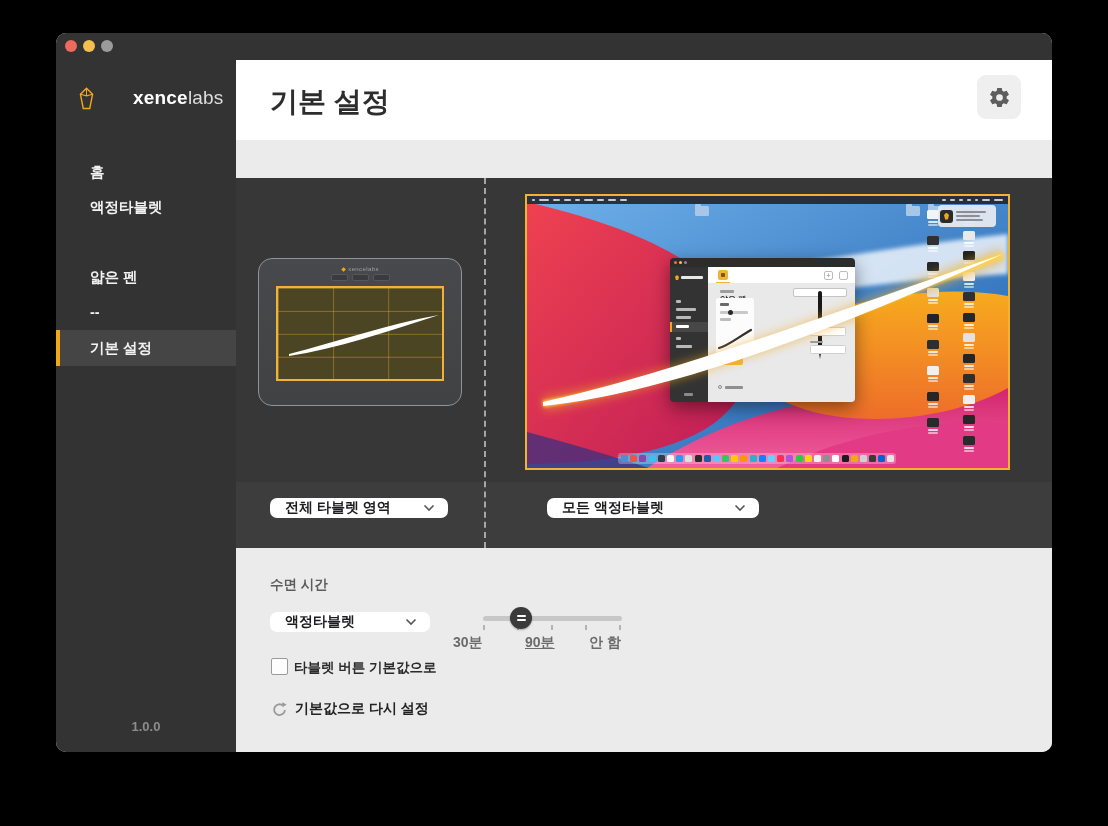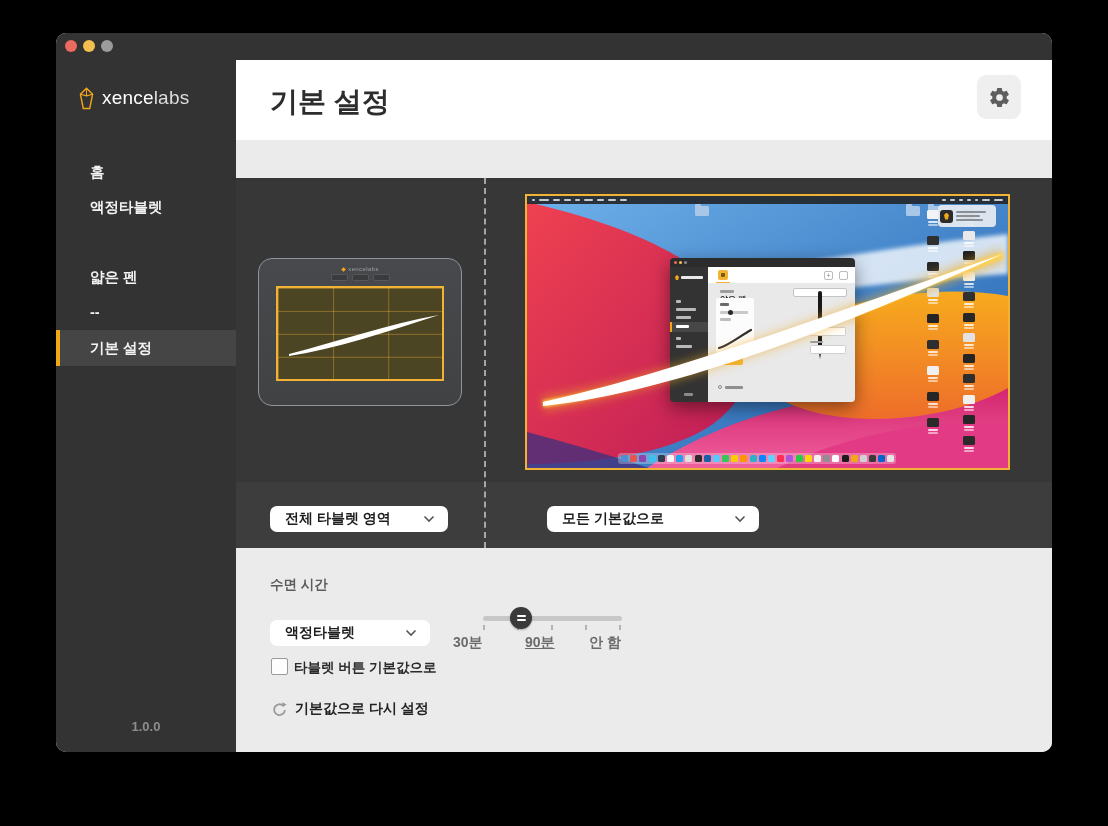--- a/index.html
+++ b/index.html
@@ -8,21 +8,21 @@
   .abs{position:absolute;}
   
   .window{position:absolute;left:56px;top:33px;width:996px;height:719px;border-radius:10px;
           overflow:hidden;background:#ebebeb;}
   .titlebar{position:absolute;left:0;top:0;width:996px;height:27px;background:#333333;}
   .tdot{position:absolute;top:7px;width:12px;height:12px;border-radius:50%;}
   
   .sidebar{position:absolute;left:0;top:27px;width:180px;height:692px;background:#333333;}
   .brand{position:absolute;left:21px;top:24px;height:28px;display:flex;align-items:center;gap:6px;}
   .brand-text{font-size:19px;color:#fff;letter-spacing:.2px;}
-  .brand-text b{font-weight:400;}
+  .brand-text b{font-weight:700;margin-left:31px;}
   .brand-text .lt{font-weight:300;color:#dedede;}
   .nav-item{position:absolute;left:0;width:180px;height:36px;display:flex;align-items:center;
             padding-left:34px;box-sizing:border-box;color:#f2f2f2;font-size:14.5px;font-weight:700;cursor:pointer;}
   .nav-item.sel{background:#454545;}
   .nav-item.sel::before{content:"";position:absolute;left:0;top:0;width:4px;height:36px;background:#F2A71B;}
   .version{position:absolute;left:0;top:659px;width:180px;text-align:center;color:#8d8d8d;
            font-size:13px;font-weight:700;}
   
   .main{position:absolute;left:180px;top:27px;width:816px;height:692px;}
   .header{position:absolute;left:0;top:0;width:816px;height:80px;background:#ffffff;}
@@ -99,22 +99,22 @@
   .mw-field{position:absolute;left:102px;width:36px;height:9px;background:#fff;border:1px solid #cfcfcf;border-radius:1.5px;box-sizing:border-box;}
   .mw-flabel{position:absolute;left:102px;width:13px;height:2px;background:#9a9a9a;border-radius:1px;}
   .mw-radio{position:absolute;left:10px;top:118px;width:4px;height:4px;border:1px solid #8a8a8a;border-radius:50%;box-sizing:border-box;}
   
   .dock{position:absolute;left:91px;top:257px;width:278px;height:11px;border-radius:3px;
         background:rgba(250,250,252,.28);display:flex;align-items:center;gap:2.2px;
         padding:0 3px;box-sizing:border-box;z-index:8;}
   .dock i{width:7px;height:7px;border-radius:1.6px;flex:none;}
   .swoosh-svg{position:absolute;left:0;top:0;z-index:9;pointer-events:none;}
   
-  .dd{position:absolute;height:26px;background:#fff;border-radius:7px;display:flex;align-items:center;
-      justify-content:space-between;padding:0 13px 0 15px;box-sizing:border-box;cursor:pointer;margin-top:8px;}
+  .dd{position:absolute;height:20px;background:#fff;border-radius:7px;display:flex;align-items:center;
+      justify-content:space-between;padding:0 13px 0 15px;box-sizing:border-box;cursor:pointer;}
   .dd span{font-size:14px;font-weight:700;color:#1d1d1f;}
   
   .bottom{position:absolute;left:0;top:488px;width:816px;height:204px;background:#ebebeb;}
   .sleep-label{position:absolute;left:34px;top:28px;font-size:13.5px;font-weight:600;color:#5c5c5c;}
   .slider-track{position:absolute;left:247px;top:68px;width:139px;height:5px;border-radius:3px;background:#c7c7c7;}
   .tick{position:absolute;top:77px;width:1.5px;height:5px;background:#b3b3b3;}
   .thumb{position:absolute;left:274px;top:59px;width:22px;height:22px;border-radius:50%;background:#3a3a3a;
          display:flex;flex-direction:column;align-items:center;justify-content:center;gap:2.5px;cursor:pointer;
          box-shadow:0 1px 2px rgba(0,0,0,.3);}
   .thumb i{width:9px;height:1.8px;background:#fff;border-radius:1px;}
@@ -387,21 +387,21 @@
         </div>
       </div>
 
       <div class="dd" style="left:34px;top:320px;width:178px;">
         <span>전체 타블렛 영역</span>
         <svg width="12" height="8" viewBox="0 0 12 8">
             <path d="M1.5 1.5 L6 6 L10.5 1.5" stroke="#555" stroke-width="1.6" fill="none"></path>
           </svg>
       </div>
       <div class="dd" style="left:311px;top:320px;width:212px;">
-        <span>모든 기본값으로</span>
+        <span>모든 액정타블렛</span>
         <svg width="12" height="8" viewBox="0 0 12 8">
             <path d="M1.5 1.5 L6 6 L10.5 1.5" stroke="#555" stroke-width="1.6" fill="none"></path>
           </svg>
       </div>
     </div>
 
     <div class="bottom">
       <div class="sleep-label">수면 시간</div>
 
       <div class="dd" style="left:34px;top:64px;width:160px;">

